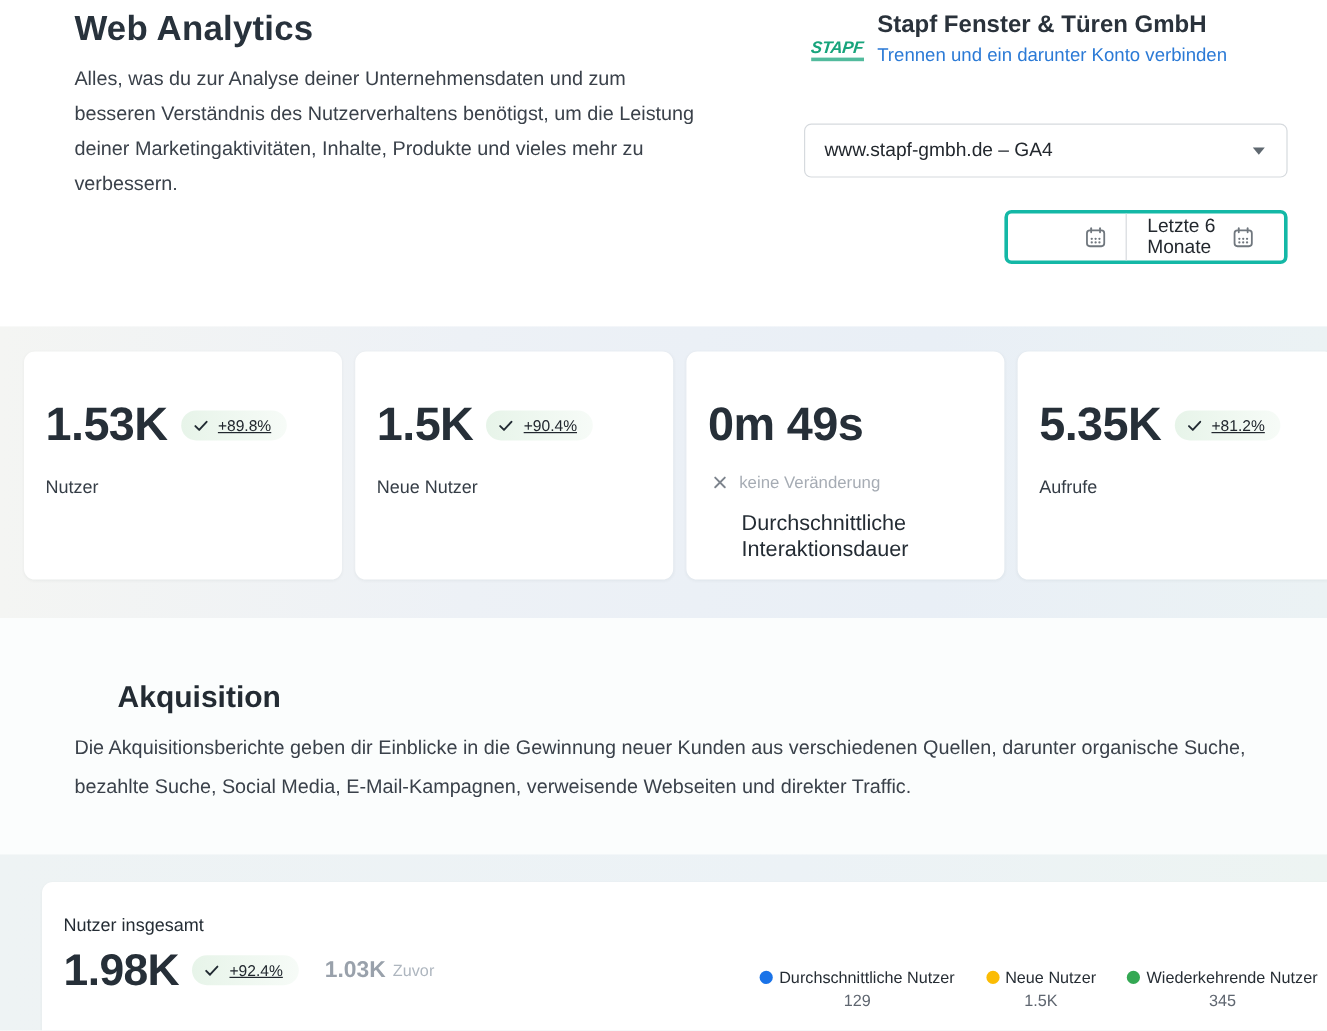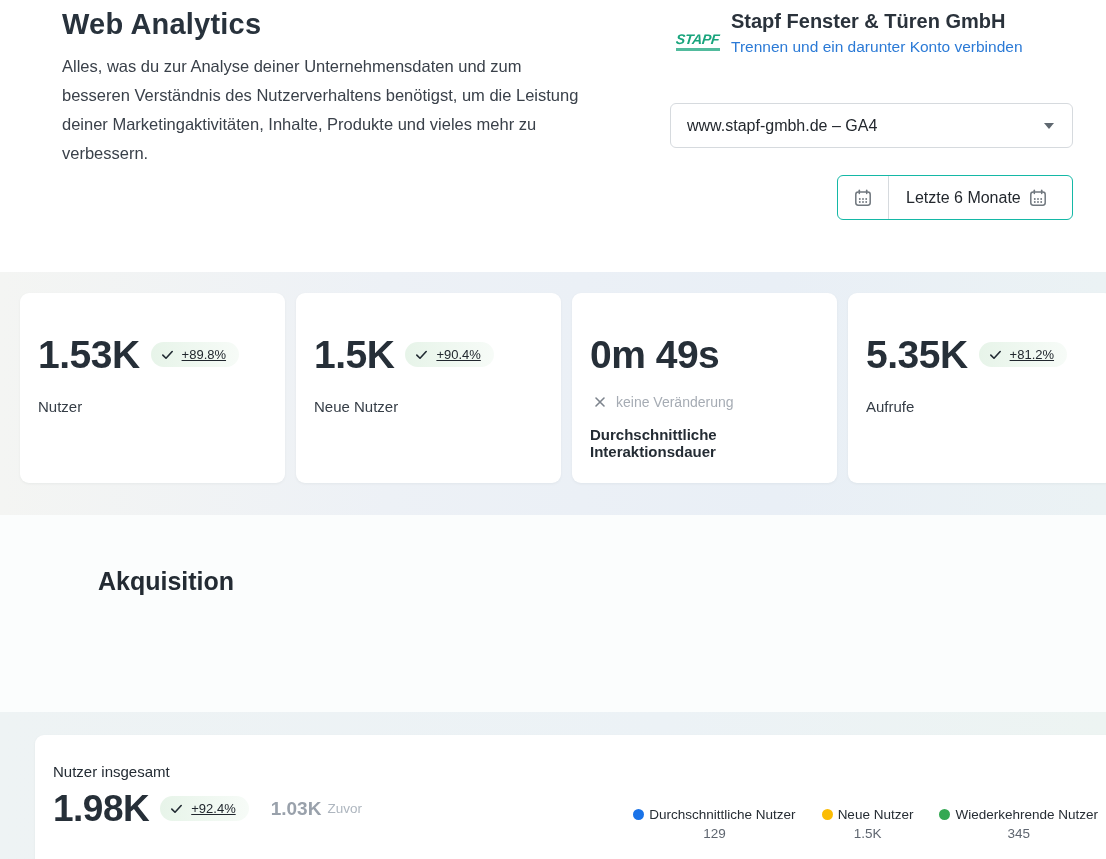--- a/index.html
+++ b/index.html
@@ -47,22 +47,22 @@
     display: flex; align-items: center; padding: 0 16px; cursor: pointer; gap: 37px;
   }
   .property-select-value { font-size: 16px; color: #23282e; flex: 1; }
   .caret {
     width: 0; height: 0; margin-right: 2px;
     border-left: 5px solid transparent; border-right: 5px solid transparent;
     border-top: 6px solid #5f6870;
   }
   .date-picker {
     position: absolute; left: 837px; top: 175px; width: 236px; height: 45px;
-    background: #fff; border: 1px solid #14b8a6; border-radius: 6px;
-    display: flex; align-items: center; cursor: pointer;
+    background: #fff; border: 3px solid #14b8a6; border-radius: 6px;
+    display: flex; align-items: center; cursor: pointer; padding-left: 48px;
   }
   .date-picker-leading {
     width: 51px; height: 100%; display: flex; align-items: center; justify-content: center;
     border-right: 1px solid #d6dade; cursor: pointer;
   }
   .date-picker-value {
     flex: 1; padding-left: 17px; font-size: 16px; color: #23282e;
   }
   .date-picker-trailing {
     width: 44px; display: flex; align-items: center; justify-content: flex-start; cursor: pointer;
@@ -97,21 +97,21 @@
   }
   .stat-label {
     margin-top: 24px; font-size: 15px; font-weight: 500; color: #353d46;
   }
   .nochange-row {
     margin-top: 20px; display: flex; align-items: center; gap: 10px;
     padding-left: 4px;
   }
   .nochange-text { font-size: 14px; color: #a6acb4; }
   .stat-label-bold {
-    margin-top: 16px; font-size: 15px; font-weight: 700; color: #242c34;
+    margin-top: 16px; font-size: 18px; font-weight: 400; color: #242c34; margin-left: 28px;
   }
 
   
   .acquisition { height: 197px; background: #fbfdfd; }
   .acq-title {
     position: absolute; left: 62px; top: 52px;
     font-size: 25px; font-weight: 700; color: #232b33; margin-left: 36px;
   }
   .acq-desc {
     position: absolute; left: 62px; top: 92px; width: 1000px;
@@ -259,20 +259,21 @@
         </span>
         <span>+81.2%</span>
       </span>
     </div>
     <div class="stat-label">Aufrufe</div>
   </div>
 </div>
 
 <div class="section acquisition">
   <h2 class="acq-title">Akquisition</h2>
+  <p class="acq-desc">Die Akquisitionsberichte geben dir Einblicke in die Gewinnung neuer Kunden aus verschiedenen Quellen, darunter organische Suche, bezahlte Suche, Social Media, E-Mail-Kampagnen, verweisende Webseiten und direkter Traffic.</p>
 </div>
 
 <div class="section bottom-band">
   <div class="chart-card">
     <div class="chart-title">Nutzer insgesamt</div>
     <div class="chart-value-row">
       <span class="chart-value">1.98K</span>
       <span class="badge">
         <span class="icon">
           <svg width="15" height="15" viewBox="0 0 16 16">

